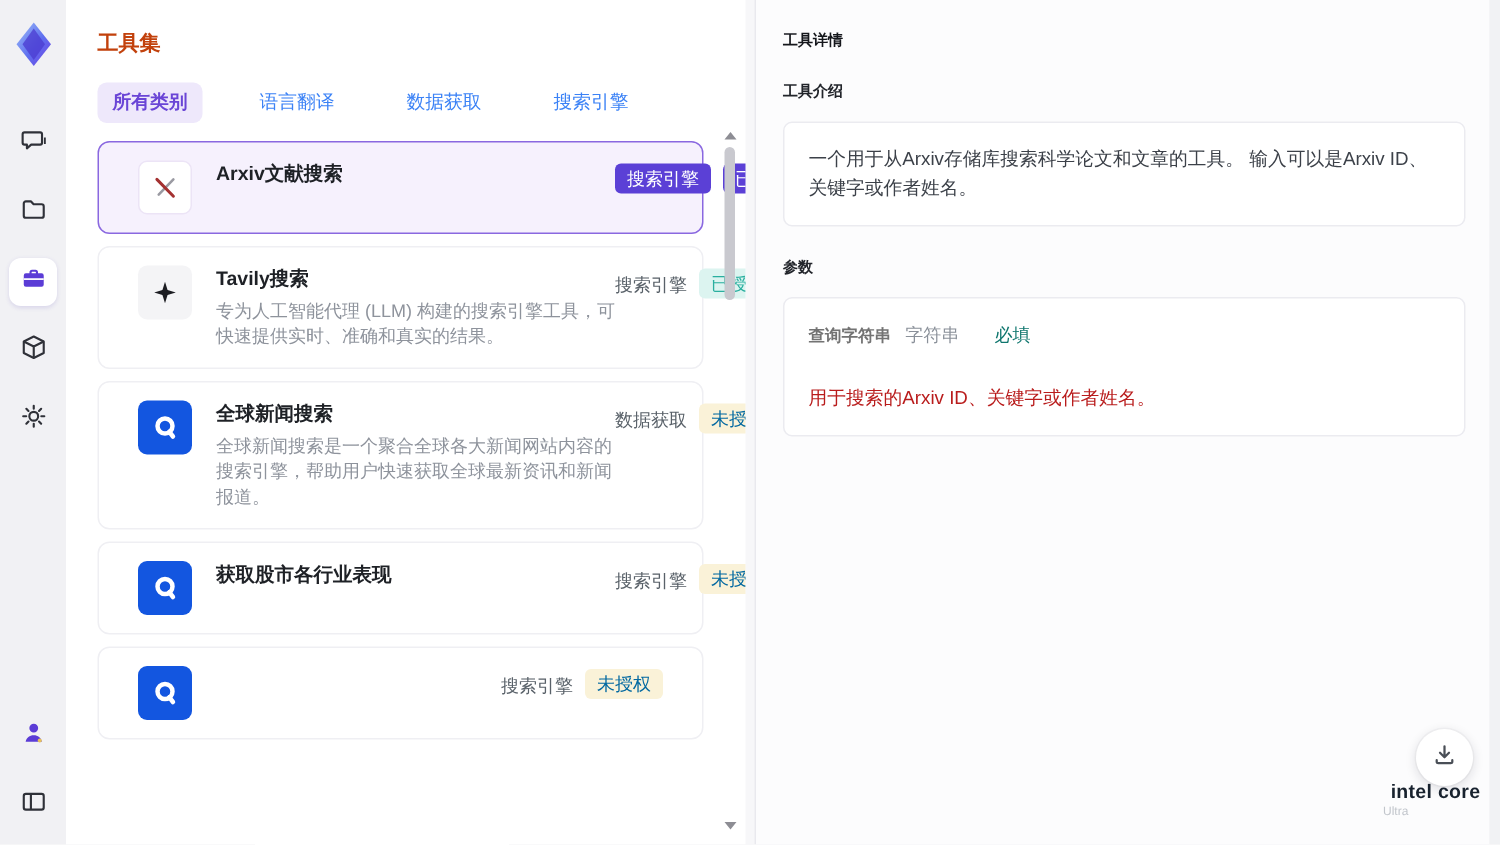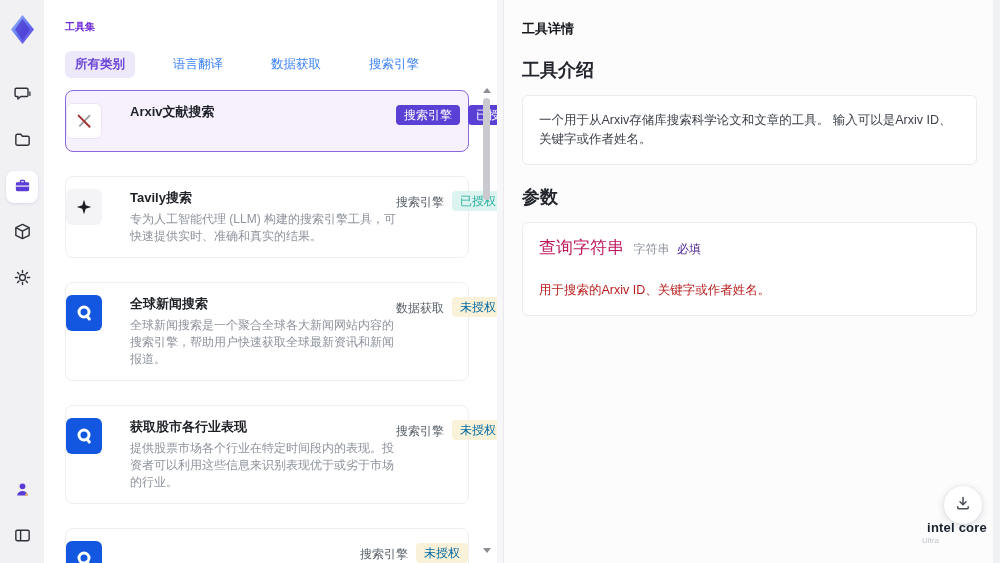--- a/index.html
+++ b/index.html
@@ -21,30 +21,30 @@
   }
   .side-btn.active { background:#ffffff; box-shadow:0 1px 3px rgba(80,60,180,.15); }
   .side-spacer { flex:1; }
   .side-bottom { margin-bottom:10px; }
   
   .list-panel {
     position:absolute; left:44px; top:0; width:453px; height:563px;
     background:#ffffff; overflow:hidden;
   }
   .list-inner { padding:20px 28px 0 21px; }
-  .panel-title { font-size:10px; font-weight:700; color:#6d28d9; }
+  .panel-title { font-size:14px; font-weight:700; color:#c2410c; }
   .tabs { display:flex; align-items:center; gap:28px; margin-top:17px; }
   .tab {
     font-size:12.5px; color:#3b82f6; padding:5px 10px; border-radius:6px;
     cursor:pointer; white-space:nowrap;
   }
   .tab.active { color:#6a45d6; background:#eee8fb; font-weight:600; }
   .tool-list { margin-top:12px; }
   .tool-card {
-    display:flex; gap:28px; padding:12px 0; margin-bottom:24px;
+    display:flex; gap:16px; padding:12px 26px; margin-bottom:8px;
     background:#ffffff; border:1px solid #efeff3; border-radius:8px; cursor:pointer;
   }
   .tool-card.selected { background:#f6f1fd; border:1px solid #8a68e0; }
   .tool-icon {
     width:36px; height:36px; border-radius:6px; flex-shrink:0;
     display:flex; align-items:center; justify-content:center;
   }
   .icon-arxiv { background:#ffffff; border:1px solid #ece4f6; }
   .icon-tavily { background:#f4f4f6; }
   .icon-quark { background:#1356e0; }
@@ -66,29 +66,29 @@
   .scroll-up { border-bottom:5px solid #8d8d94; }
   .scroll-down { border-top:5px solid #8d8d94; position:absolute; bottom:0; left:0; right:0; margin:auto; }
   .scroll-thumb {
     width:7px; height:102px; margin:5px auto 0; background:#c9c9cf; border-radius:4px; cursor:pointer;
   }
   
   .detail-panel {
     position:absolute; left:503px; top:0; width:490px; height:563px;
     background:#fcfcfd; border-left:1px solid #e9e9ee; padding:20px 16px 0 18px;
   }
-  .detail-title { font-size:13px; font-weight:700; color:#15171c; }
-  .section-title { font-size:18px; font-weight:700; color:#22252b; margin-top:20px; }
+  .detail-title { font-size:10px; font-weight:700; color:#15171c; }
+  .section-title { font-size:10px; font-weight:700; color:#22252b; margin-top:20px; }
   .info-box {
     margin-top:13px; background:#ffffff; border:1px solid #ebebf0; border-radius:6px;
     padding:15px 16px; font-size:12.5px; color:#3c4149; line-height:19px;
   }
-  .param-name { font-size:17px; font-weight:400; color:#be185d; }
+  .param-name { font-size:11px; font-weight:700; color:#737373; }
   .param-type { font-size:12px; color:#8a9099; margin-left:6px; }
-  .param-required { font-size:12px; color:#4c1d95; margin-left:4px; }
+  .param-required { font-size:12px; color:#0f766e; margin-left:20px; }
   .param-desc { font-size:12.5px; color:#b91c1c; margin-top:22px; }
   
   .fab {
     position:absolute; left:944px; top:486px; width:38px; height:38px; border-radius:50%;
     background:#ffffff; box-shadow:0 2px 8px rgba(20,20,40,.14), 0 0 0 1px rgba(20,20,40,.03);
     display:flex; align-items:center; justify-content:center; cursor:pointer;
   }
   .intel { position:absolute; left:922px; top:520px; width:70px; text-align:center; }
   .intel-main { font-size:13px; font-weight:700; color:#18222e; letter-spacing:.2px; }
   .intel-sub { font-size:8px; color:#c2c6cc; text-align:left; margin-top:1px; }
@@ -250,21 +250,20 @@
       <div class="tool-card">
         <div class="tool-icon icon-quark">
           <svg width="22" height="22" viewBox="0 0 22 22" fill="none">
             <circle cx="11" cy="10" r="5" stroke="#ffffff" stroke-width="3"></circle>
             <path d="M13.8 13.8 16.3 17" stroke="#ffffff" stroke-width="3" stroke-linecap="round"></path>
           </svg>
         </div>
         <div class="tool-main" style="display:flex; flex:1;">
           <div class="tool-text">
             <div class="tool-title">获取股市各行业表现</div>
-            <div class="tool-desc">提供股票市场各个行业在特定时间段内的表现。投资者可以利用这些信息来识别表现优于或劣于市场的行业。</div>
           </div>
           <div class="tool-badges">
             <span class="cat-label">搜索引擎</span>
             <span class="badge badge-no">未授权</span>
           </div>
         </div>
       </div>
 
       <div class="tool-card">
         <div class="tool-icon icon-quark">

